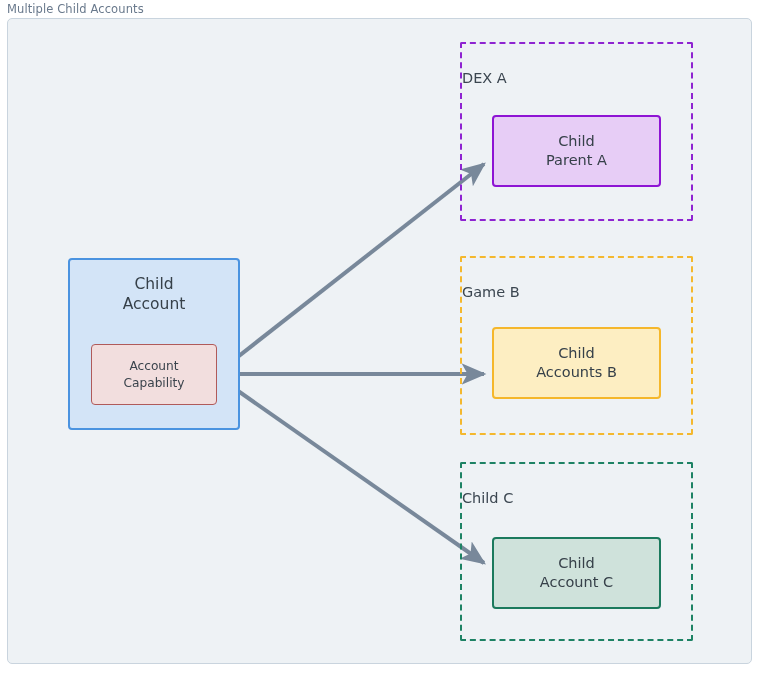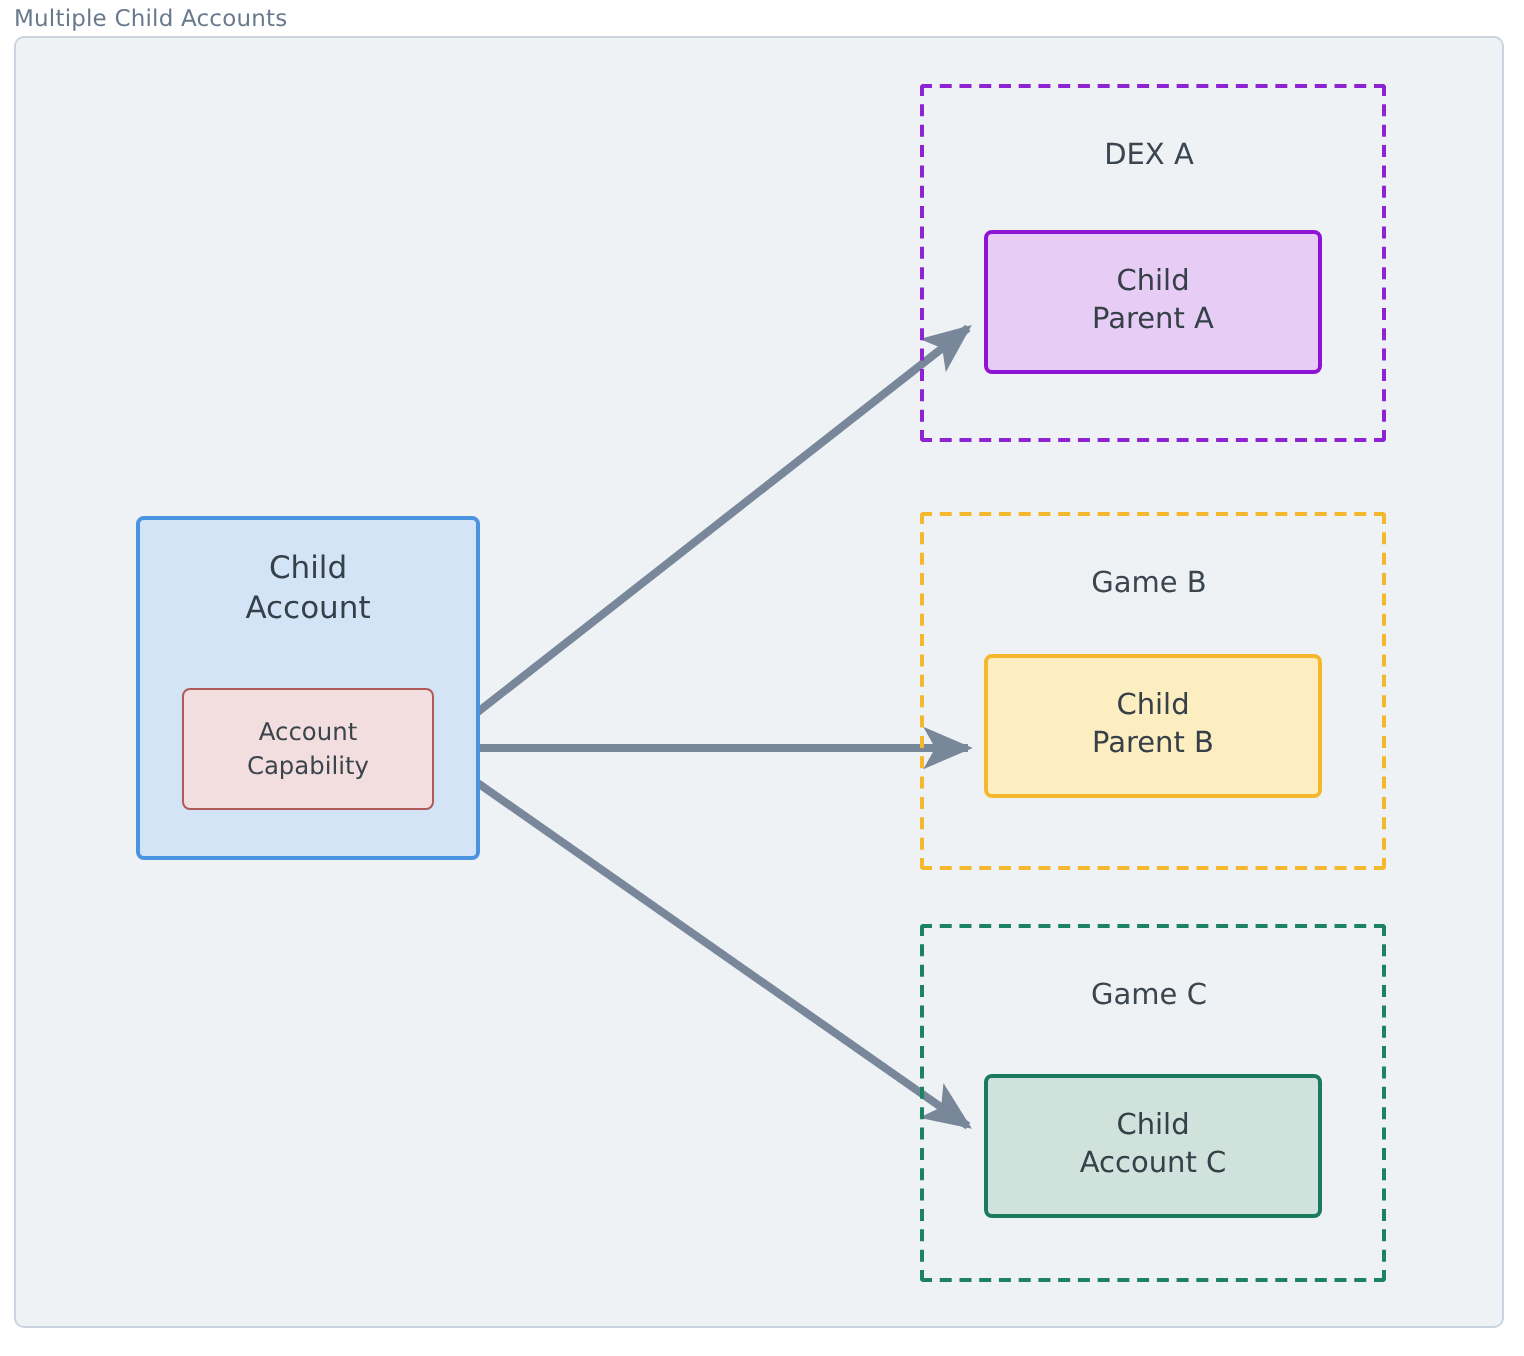--- a/index.html
+++ b/index.html
@@ -106,21 +106,21 @@
     border-width: 2px;
     border-style: dashed;
     border-radius: 2px;
     background: transparent;
   }
   .group-label {
     position: absolute;
     top: 26px;
     left: 0;
     right: 4px;
-    text-align: center;
+    text-align: left;
     font-size: 14.5px;
     color: #3b4650;
     white-space: nowrap;
   }
 
   #group-dex-a   { left: 460px; top: 42px;  width: 233px; height: 179px; border-color: #8e24d1; }
   #group-defi-b  { left: 460px; top: 256px; width: 233px; height: 179px; border-color: #f4b82e; }
   #group-game-c  { left: 460px; top: 462px; width: 233px; height: 179px; border-color: #1d8264; }
 
   
@@ -193,24 +193,24 @@
   <div class="node child-node" id="child-account-a">
     <span class="node-line">Child</span>
     <span class="node-line">Parent A</span>
   </div>
 
   <div class="group" id="group-defi-b">
     <div class="group-label">Game B</div>
   </div>
   <div class="node child-node" id="child-account-b">
     <span class="node-line">Child</span>
-    <span class="node-line">Parent B</span>
+    <span class="node-line">Accounts B</span>
   </div>
 
   <div class="group" id="group-game-c">
-    <div class="group-label">Game C</div>
+    <div class="group-label">Child C</div>
   </div>
   <div class="node child-node" id="child-account-c">
     <span class="node-line">Child</span>
     <span class="node-line">Account C</span>
   </div>
 
 </div>
 
 </body></html>

